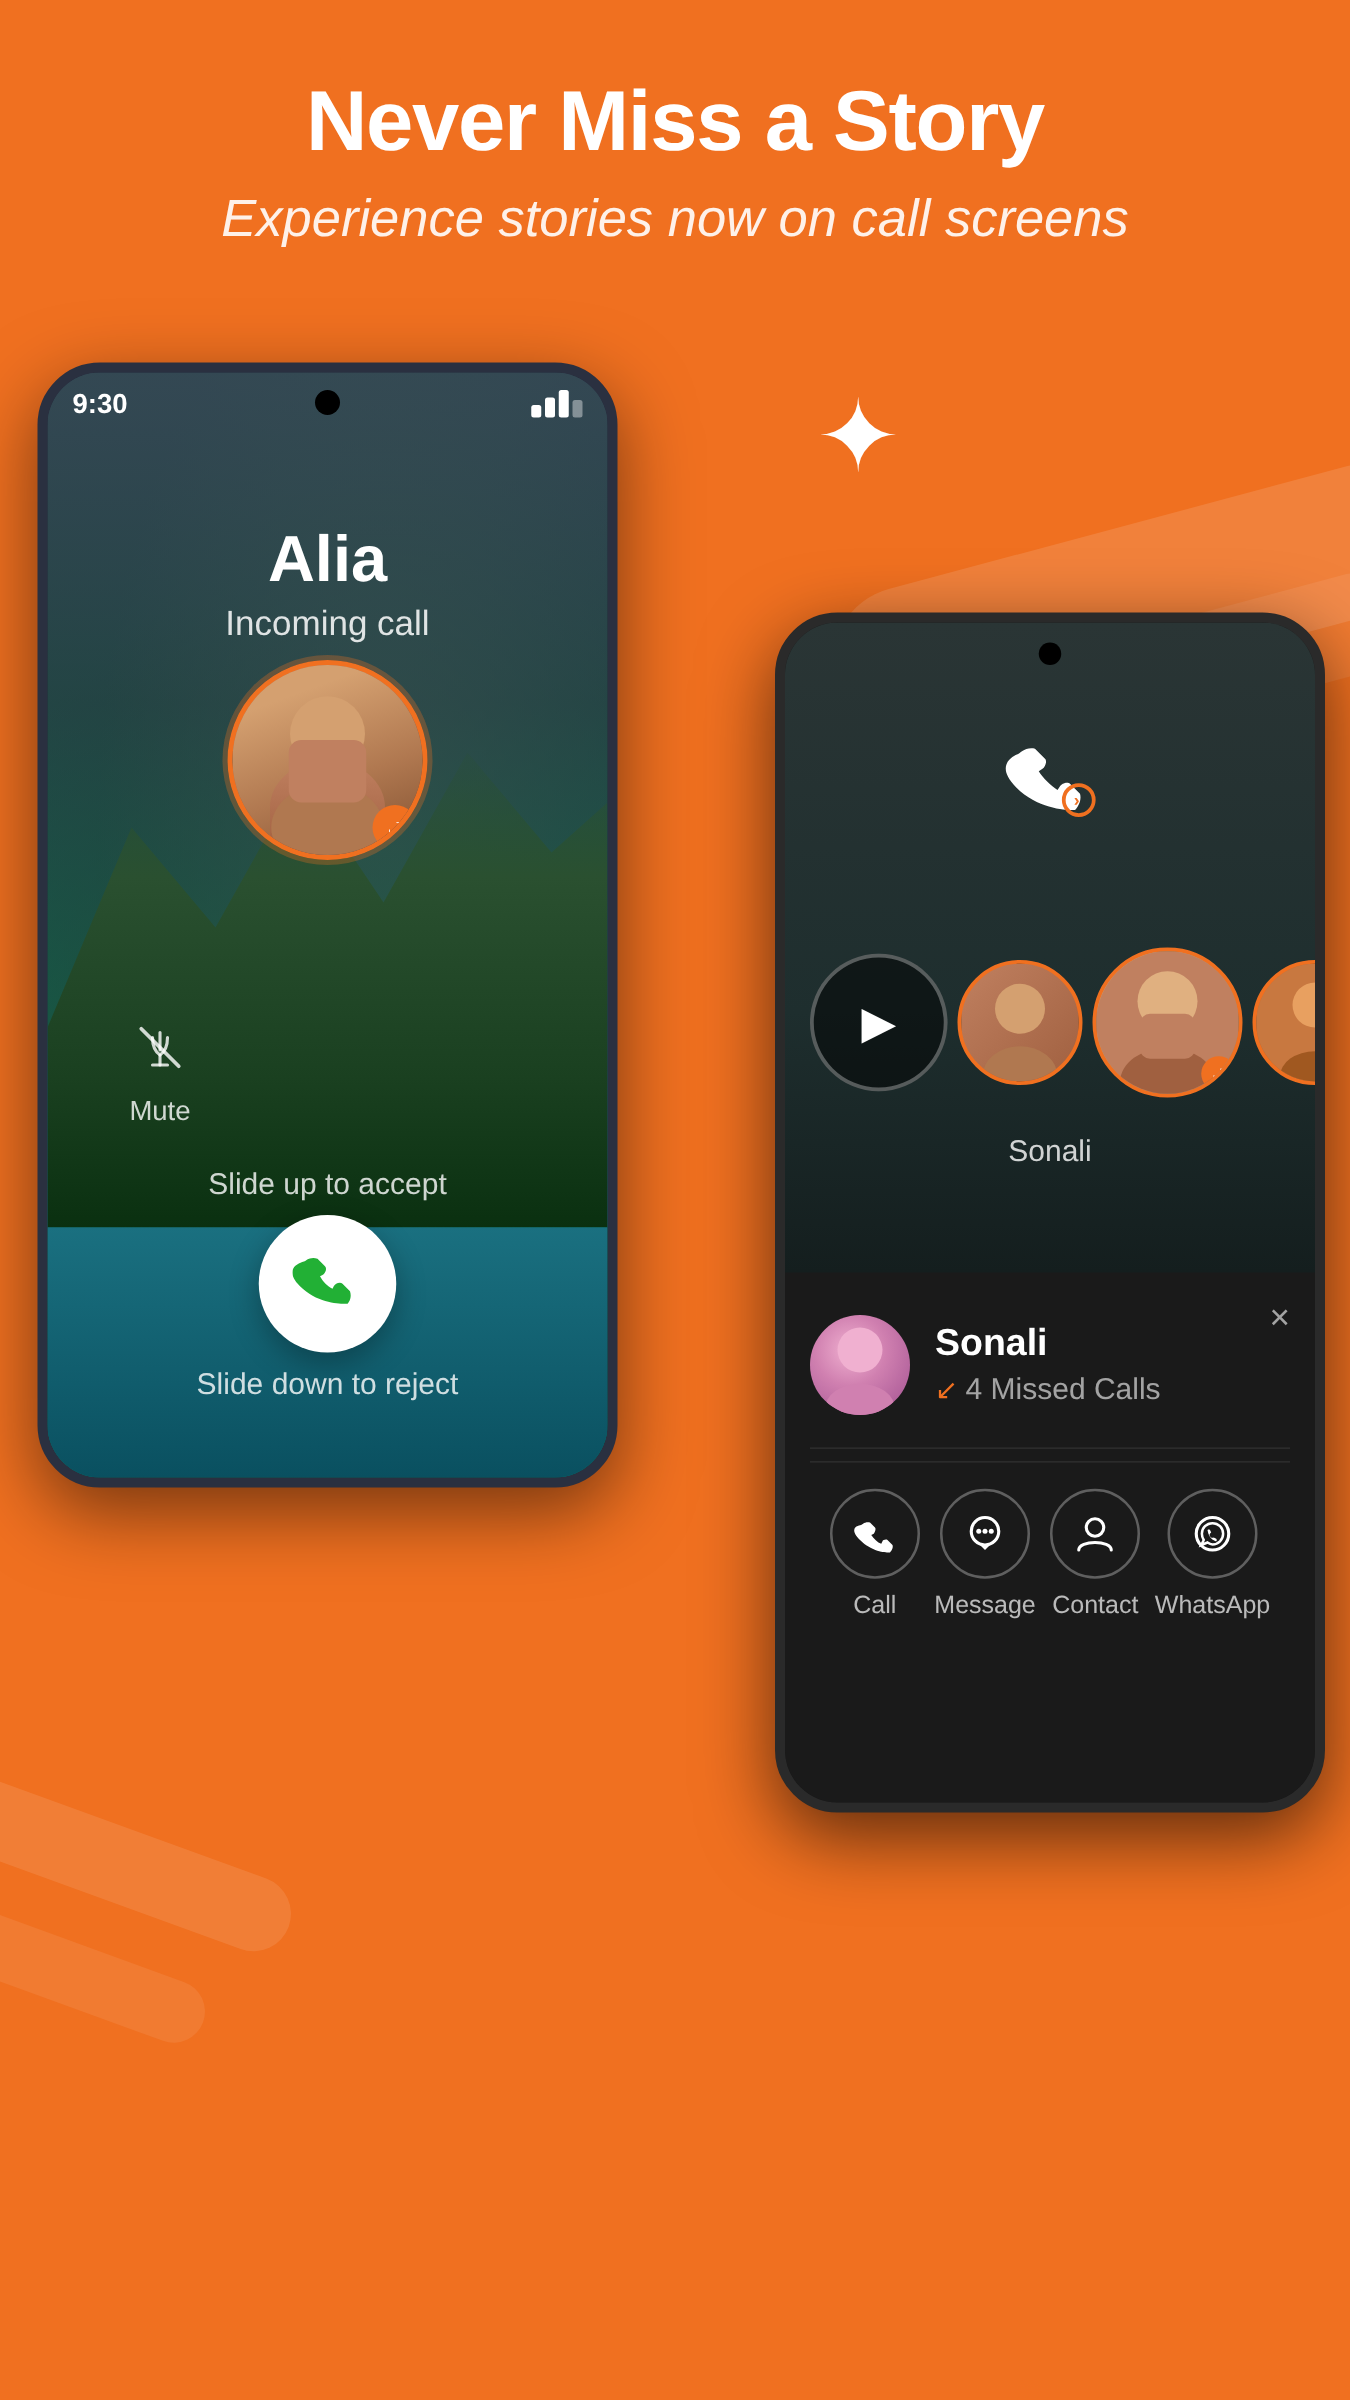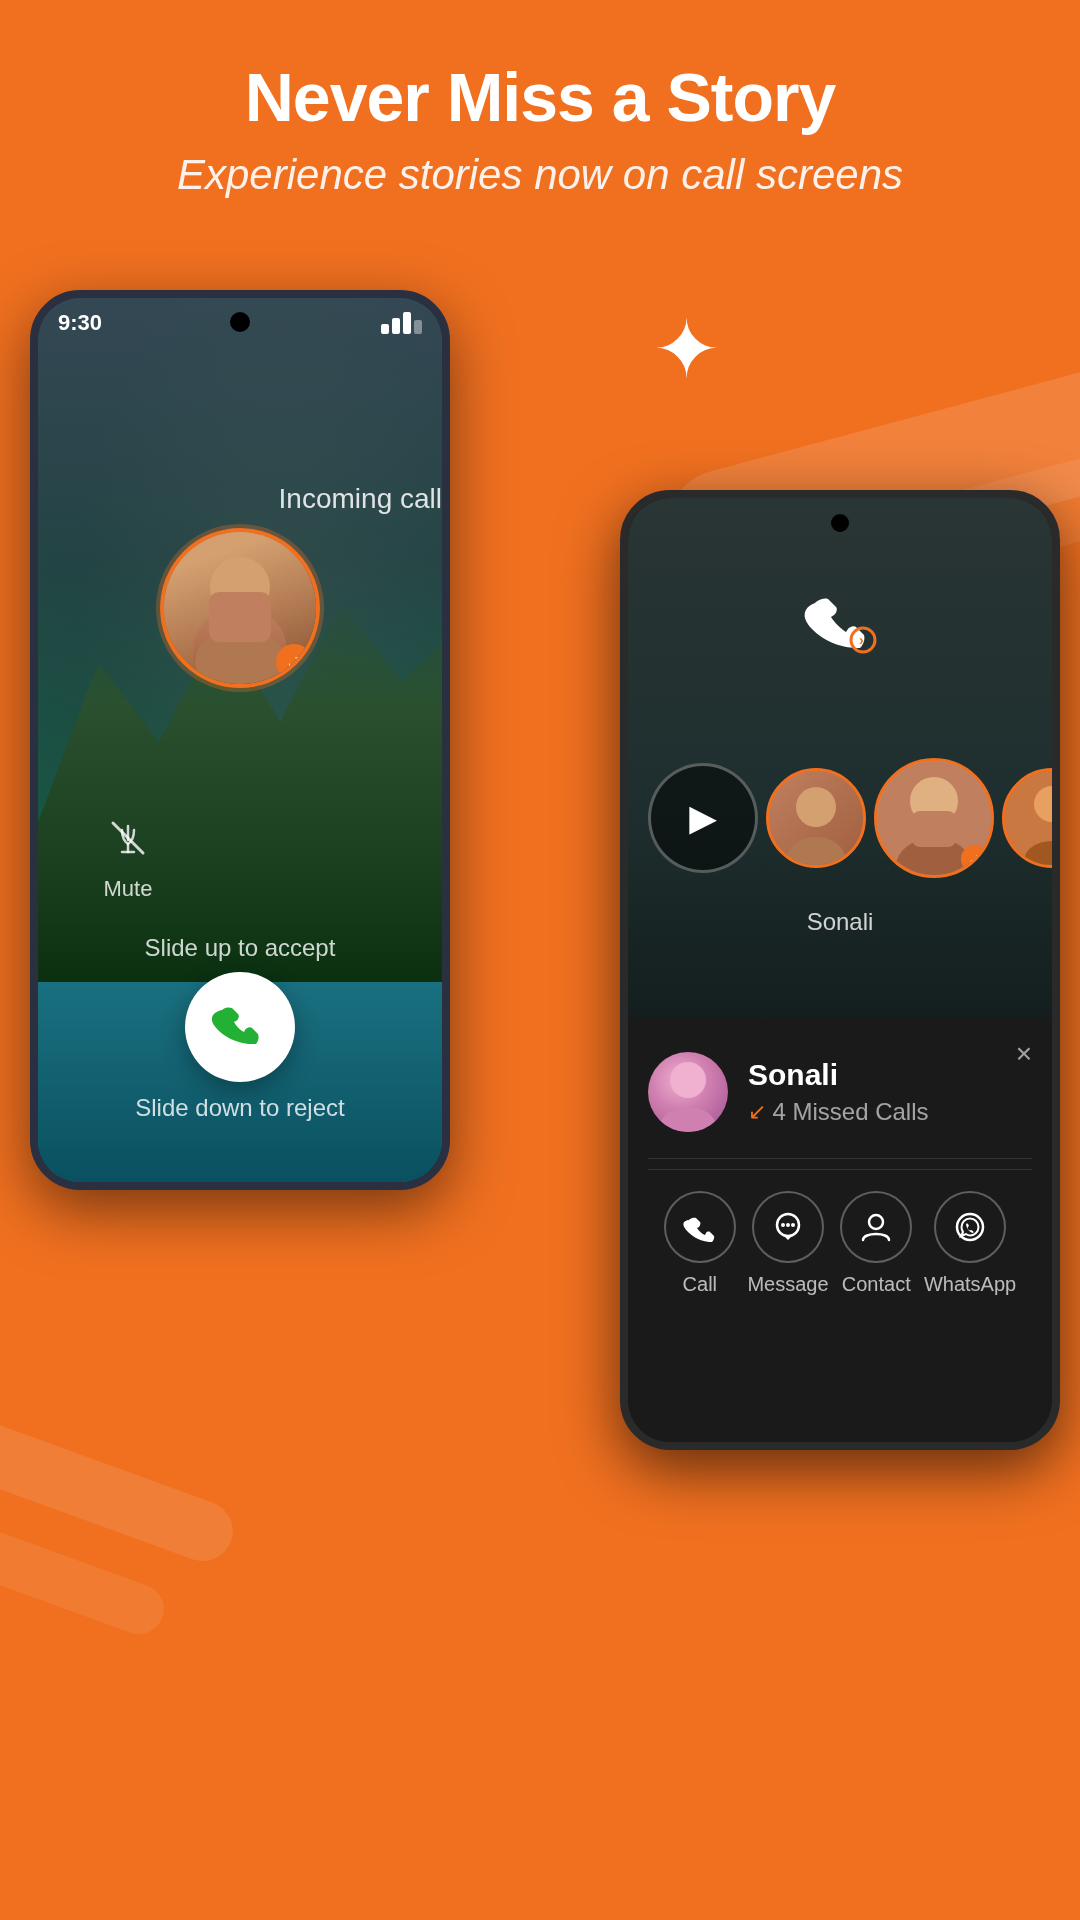--- a/index.html
+++ b/index.html
@@ -92,21 +92,21 @@
     
     .phone-left {
       position: absolute;
       top: 290px;
       left: 30px;
       width: 420px;
       height: 1200px;
       z-index: 5;
     }
     .phone-left .phone-frame {
-      width: 420px;
+      width: 464px;
       height: 900px;
       background: #1a2030;
       border-radius: 50px;
       border: 8px solid #2a3040;
       overflow: hidden;
       position: relative;
       box-shadow: 0 20px 60px rgba(0,0,0,0.5);
     }
     .phone-left .phone-frame::before {
       content: '';
@@ -189,21 +189,21 @@
       text-align: center;
       color: white;
       font-size: 52px;
       font-weight: 600;
       z-index: 10;
     }
     .caller-status {
       position: absolute;
       top: 185px;
       left: 0; right: 0;
-      text-align: right;
+      text-align: center;
       color: rgba(255,255,255,0.85);
       font-size: 28px;
       z-index: 10;
     }
 
     
     .avatar-circle {
       position: absolute;
       top: 230px;
       left: 50%;
@@ -562,20 +562,21 @@
     <div class="statusbar-left">
       <span>9:30</span>
       <div class="signal-bars">
         <div class="signal-bar" style="height:10px;"></div>
         <div class="signal-bar" style="height:16px;"></div>
         <div class="signal-bar" style="height:22px;"></div>
         <div class="signal-bar" style="height:14px; background:rgba(255,255,255,0.4);"></div>
       </div>
     </div>
 
+    <div class="caller-name">Alia</div>
     <div class="caller-status">Incoming call</div>
 
     <div class="avatar-circle">
       <div class="avatar-person">
 
         <svg width="152" height="152" viewBox="0 0 152 152" style="position:absolute;top:0;left:0;">
           <circle cx="76" cy="55" r="30" fill="#d4a070"></circle>
           <ellipse cx="76" cy="130" rx="45" ry="35" fill="#b07850"></ellipse>
           <rect x="45" y="60" width="62" height="50" rx="10" fill="#c08060"></rect>
         </svg>

